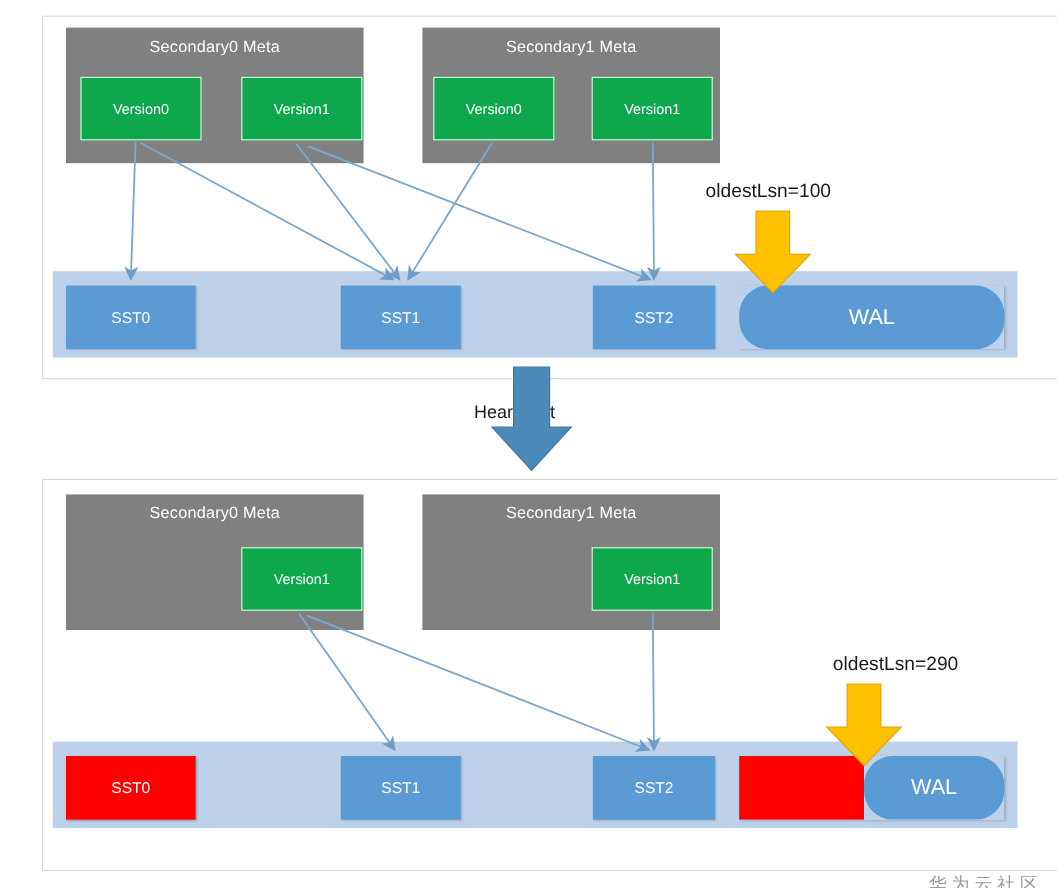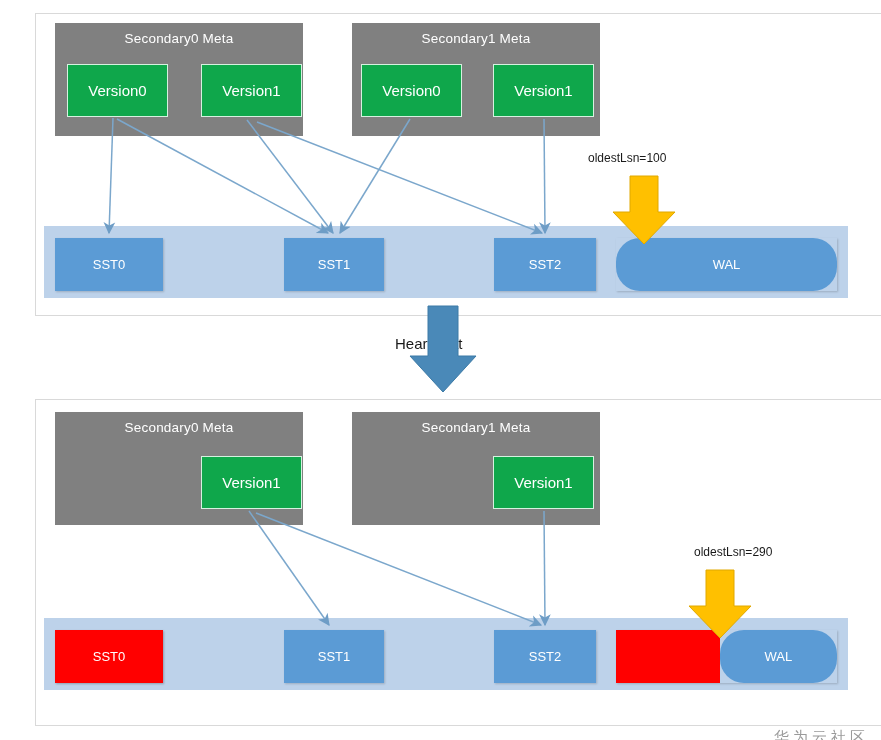--- a/index.html
+++ b/index.html
@@ -53,21 +53,21 @@
   
   .version-box {
     position: absolute;
     background: #0FA74B;
     border: 1px solid #d6f2e0;
     box-sizing: border-box;
     display: flex;
     align-items: center;
     justify-content: center;
     color: #ffffff;
-    font-size: 15px;
+    font-size: 12px;
     white-space: nowrap;
     text-align: center;
   }
 
   
   .band {
     position: absolute;
     background: #BDD2EA;
     box-sizing: border-box;
   }
@@ -102,30 +102,30 @@
     height: 100%;
   }
   .wal-blue {
     background: #5B9BD5;
     height: 100%;
     flex: 1 1 auto;
     display: flex;
     align-items: center;
     justify-content: center;
     color: #ffffff;
-    font-size: 13px;
+    font-size: 18px;
     white-space: nowrap;
     border-radius: 24px;
   }
 
   
   .float-label {
     position: absolute;
     color: #1a1a1a;
-    font-size: 12px;
+    font-size: 16px;
     white-space: nowrap;
     text-align: center;
   }
   .heartbeat-label {
     position: absolute;
     color: #1a1a1a;
     font-size: 15px;
     white-space: nowrap;
   }
 

